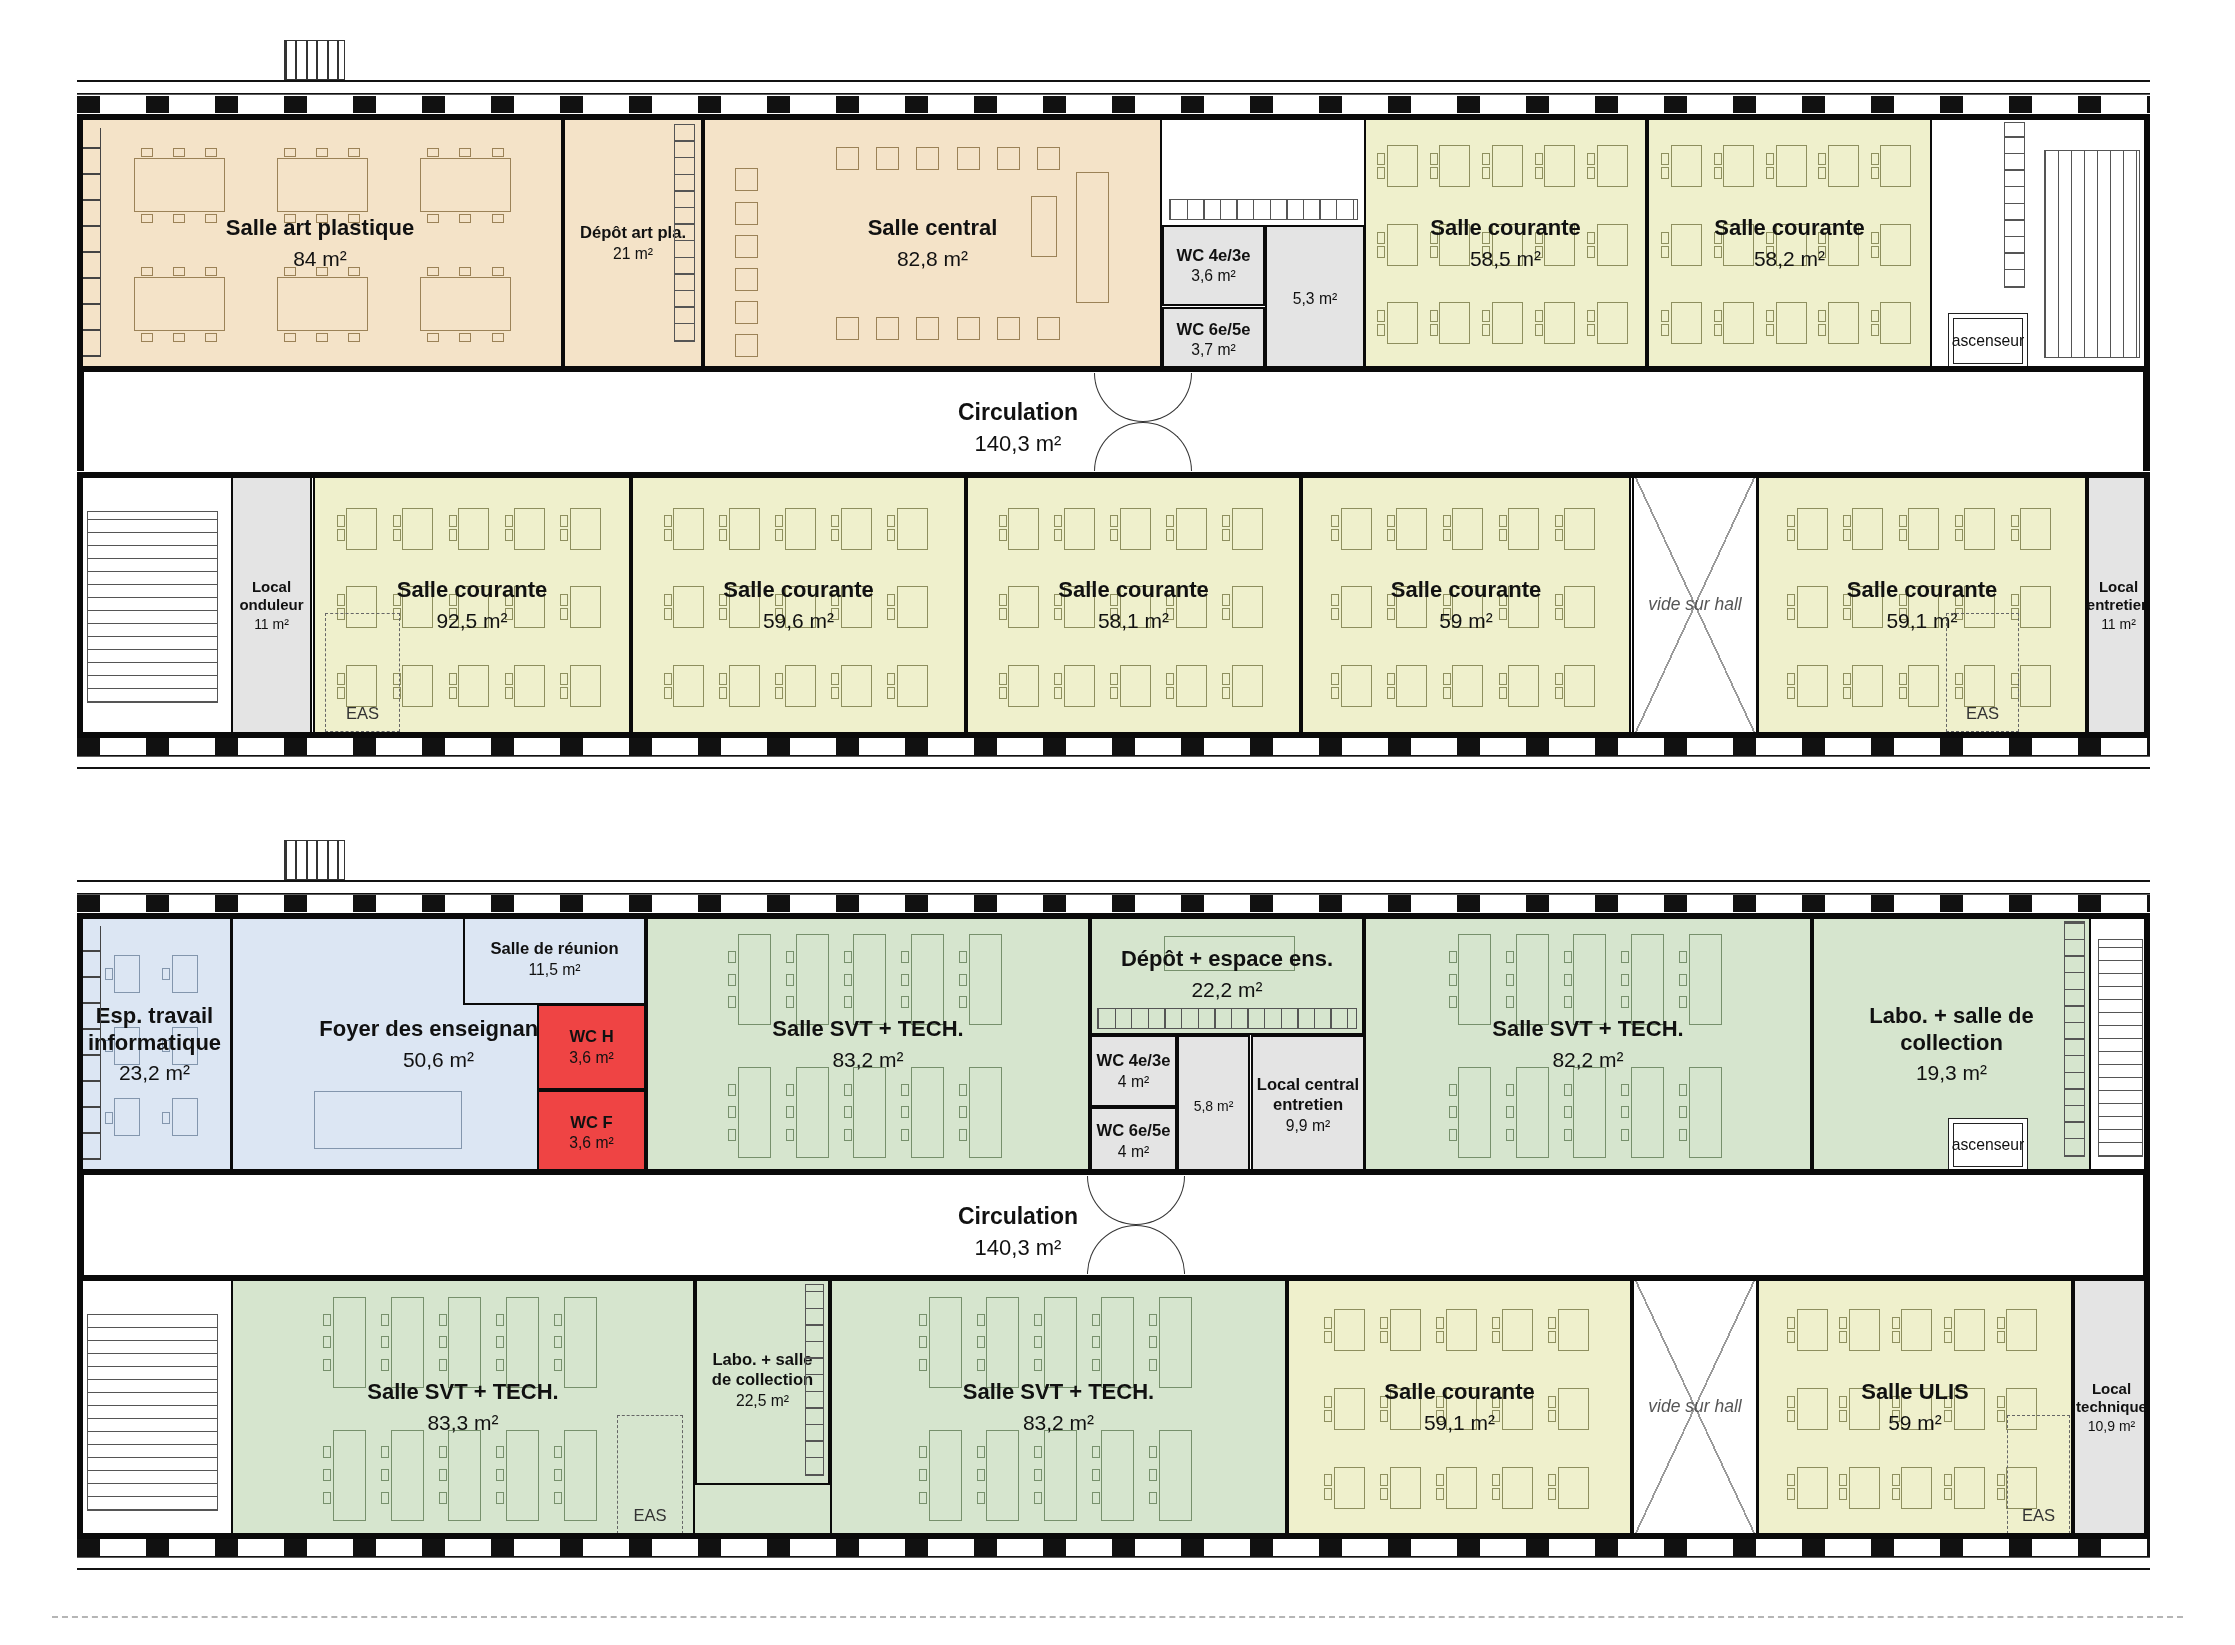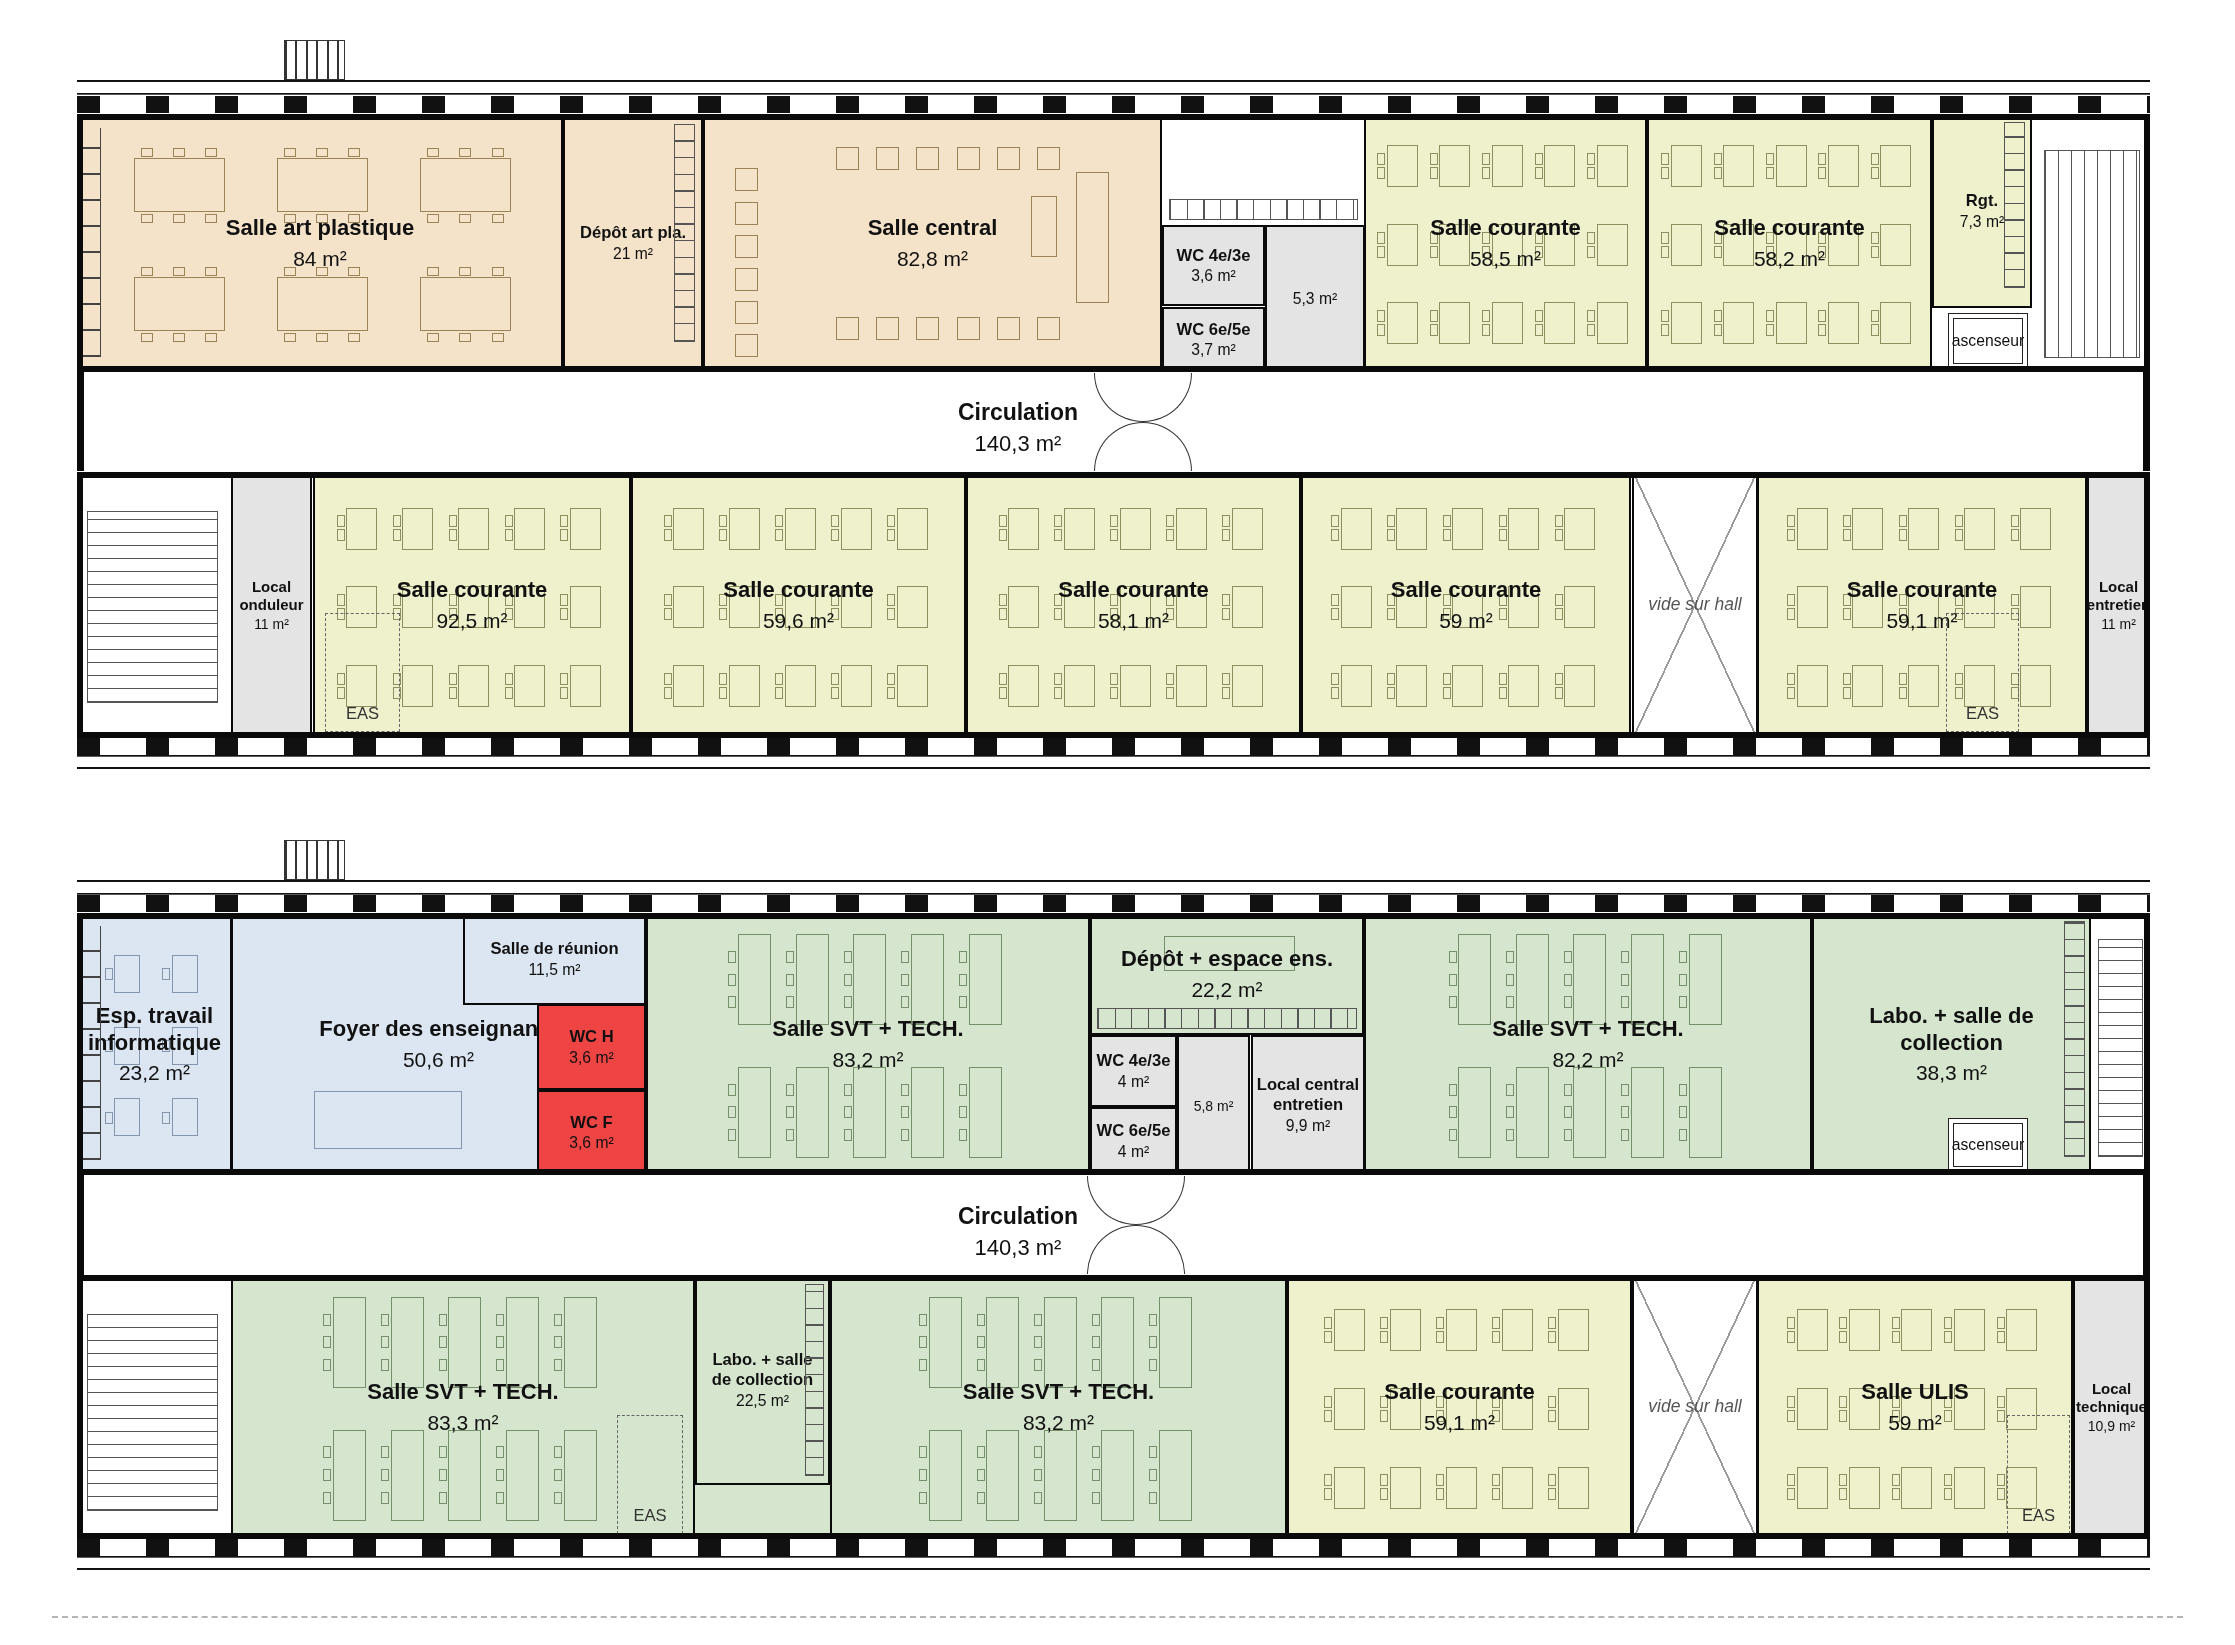--- a/index.html
+++ b/index.html
@@ -253,26 +253,20 @@
       <div class="fc" style="position: absolute; left: 222px; top: 116px; width: 7.9px; height: 12.2px;"></div>
       <div class="fc" style="position: absolute; left: 222px; top: 130px; width: 7.9px; height: 12.2px;"></div>
       <div class="fu" style="position: absolute; left: 231px; top: 186px; width: 31px; height: 42px;"></div>
       <div class="fc" style="position: absolute; left: 222px; top: 194px; width: 7.9px; height: 12.2px;"></div>
       <div class="fc" style="position: absolute; left: 222px; top: 208px; width: 7.9px; height: 12.2px;"></div>
       <div class="lbl">
         <div class="nm">Salle courante</div>
         <div class="ar">58,2 m²</div>
       </div>
     </div>
-    <div class="room c-yellow sz-small" style="position: absolute; left: 1932px; top: 114px; width: 100px; height: 194px;">
-      <div class="lbl">
-        <div class="nm">Rgt.</div>
-        <div class="ar">7,3 m²</div>
-      </div>
-    </div>
     <div class="room c-asc sz-tiny" style="position: absolute; left: 1948px; top: 313px; width: 80px; height: 56px;">
       <div class="lbl">
         <div class="nm">ascenseur</div>
       </div>
     </div>
     <div class="room c-gray sz-tiny" style="position: absolute; left: 231px; top: 472px; width: 81px; height: 266px;">
       <div class="lbl">
         <div class="nm">Local
 onduleur</div>
         <div class="ar">11 m²</div>
@@ -732,21 +726,21 @@
       <div class="fc" style="position: absolute; left: 313px; top: 214px; width: 7.9px; height: 12.2px;"></div>
       <div class="lbl">
         <div class="nm">Salle SVT + TECH.</div>
         <div class="ar">82,2 m²</div>
       </div>
     </div>
     <div class="room c-green" style="position: absolute; left: 1812px; top: 913px; width: 279px; height: 262px;">
       <div class="lbl">
         <div class="nm">Labo. + salle de
 collection</div>
-        <div class="ar">38,3 m²</div>
+        <div class="ar">19,3 m²</div>
       </div>
     </div>
     <div class="room c-asc sz-tiny" style="position: absolute; left: 1948px; top: 1118px; width: 80px; height: 54px;">
       <div class="lbl">
         <div class="nm">ascenseur</div>
       </div>
     </div>
     <div class="room c-green" style="position: absolute; left: 231px; top: 1275px; width: 464px; height: 264px;">
       <div class="fu" style="position: absolute; left: 100px; top: 20px; width: 33px; height: 91px;"></div>
       <div class="fc" style="position: absolute; left: 90px; top: 37px; width: 7.9px; height: 12.2px;"></div>

